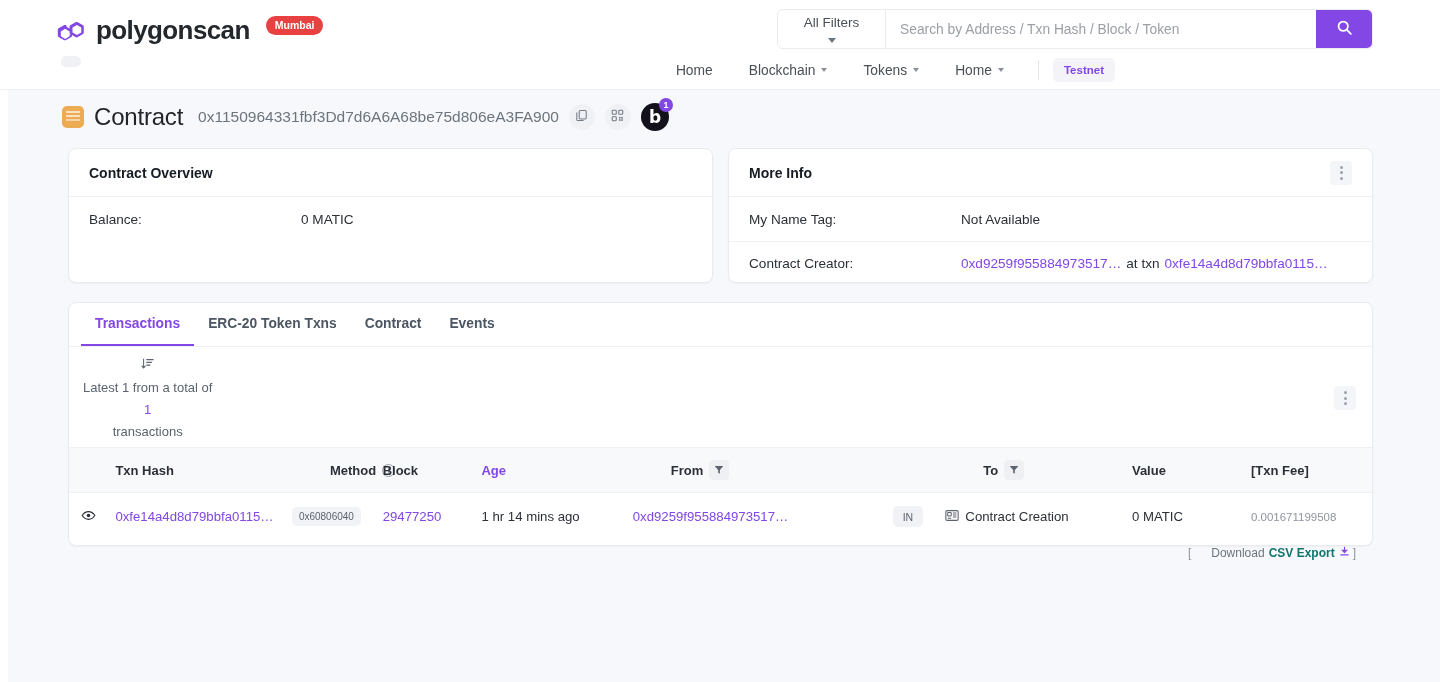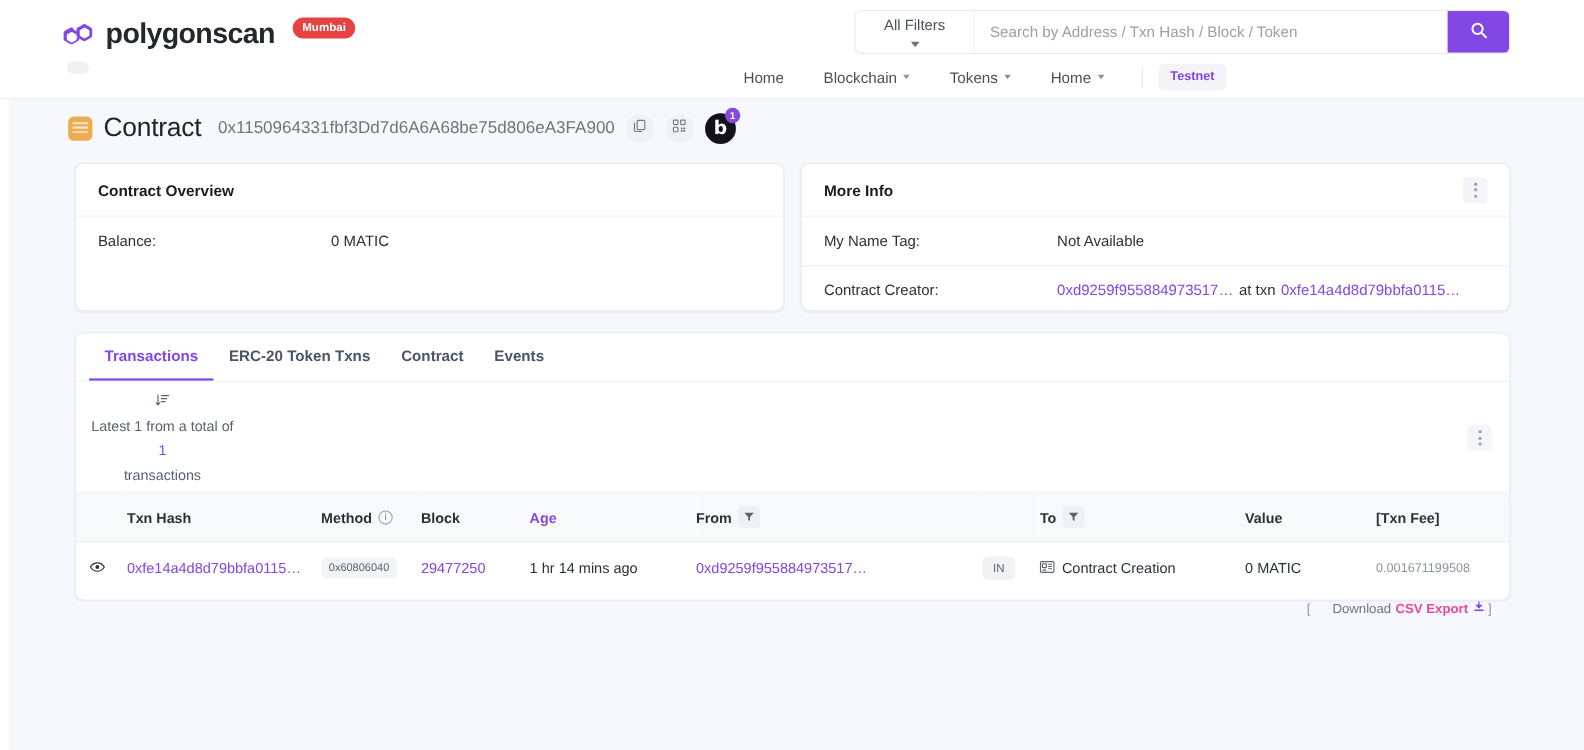--- a/index.html
+++ b/index.html
@@ -167,21 +167,21 @@
   .col-meth  { width: 90px; }
   .col-block { width: 98px; }
   .col-age   { width: 150px; }
   .col-from  { width: 258px; }
   .col-dir   { width: 52px; }
   .col-to    { width: 185px; }
   .col-value { width: 118px; }
   .col-fee   { width: 120px; }
 
   .eye { display: inline-flex; }
-  .th-inner { display: inline-flex; align-items: center; gap: 6px; }
+  .th-inner { display: inline-flex; align-items: center; gap: 6px; margin-left: 38px; }
   .info-i {
     width: 13px; height: 13px; border-radius: 50%; border: 1px solid #9aa2ad;
     color: #7b838e; font-size: 9px; line-height: 11px; text-align: center;
     font-weight: normal; display: inline-block;
   }
   .filter-ico {
     width: 20px; height: 20px; border-radius: 4px; background: #eef0f4;
     display: inline-flex; align-items: center; justify-content: center; cursor: pointer;
   }
   .method-badge {
@@ -193,21 +193,21 @@
     display: inline-flex; align-items: center; justify-content: center;
     width: 30px; height: 21px; border-radius: 5px;
     background: #f1f2f6; color: #5b636e; font-size: 10.5px;
   }
   .to-cell { display: flex; align-items: center; gap: 6px; }
   .fee { color: #8e959e; font-size: 11.5px; }
   .csv-row {
     display: flex; justify-content: flex-end; align-items: center;
     padding: 6px 16px 0 0; font-size: 12px; color: #6c757d;
   }
-  .csv-strong { color: #ec4899; font-weight: bold; margin: 0 4px; }
+  .csv-strong { color: #0f766e; font-weight: bold; margin: 0 4px; }
   .bracket { color: #8e959e; }
 </style>
 </head>
 <body>
 
 <div class="page">
   <div class="left-gutter"></div>
 
   <div class="header">
     <div class="header-inner">

